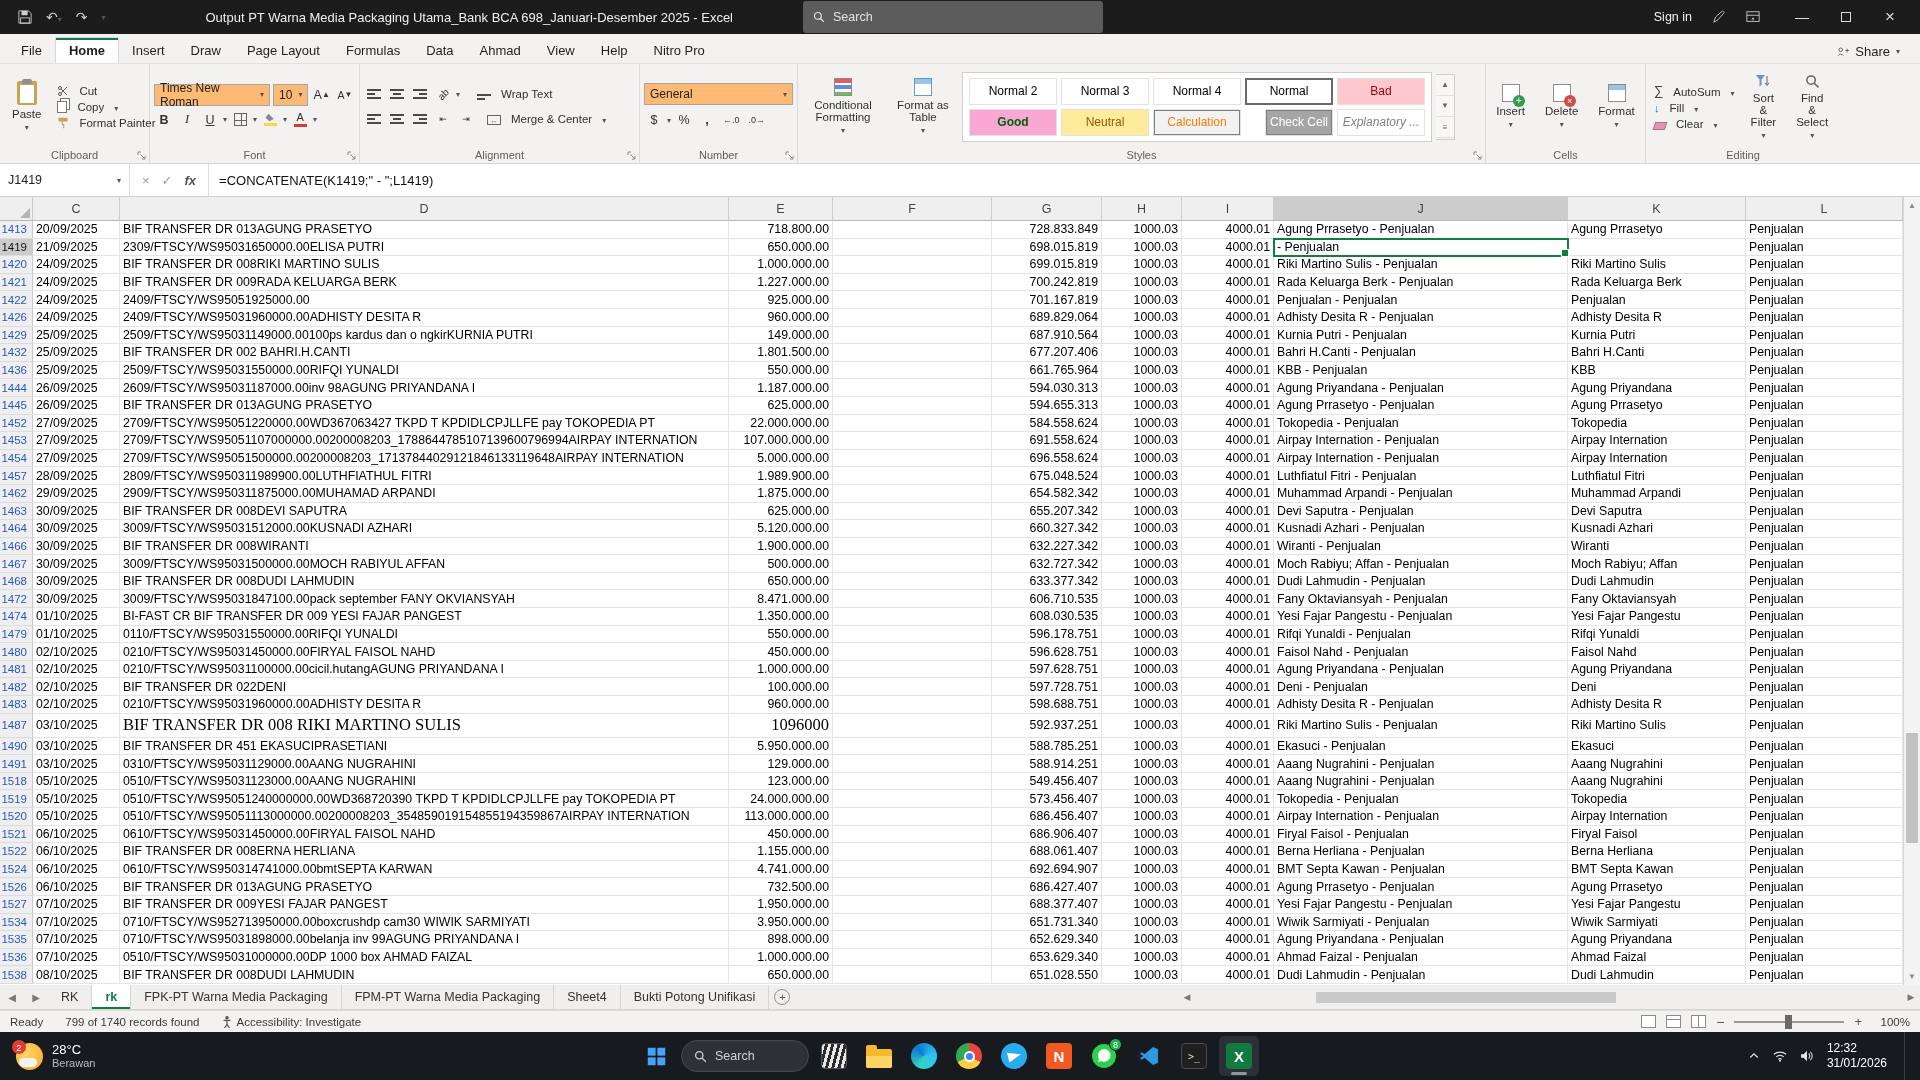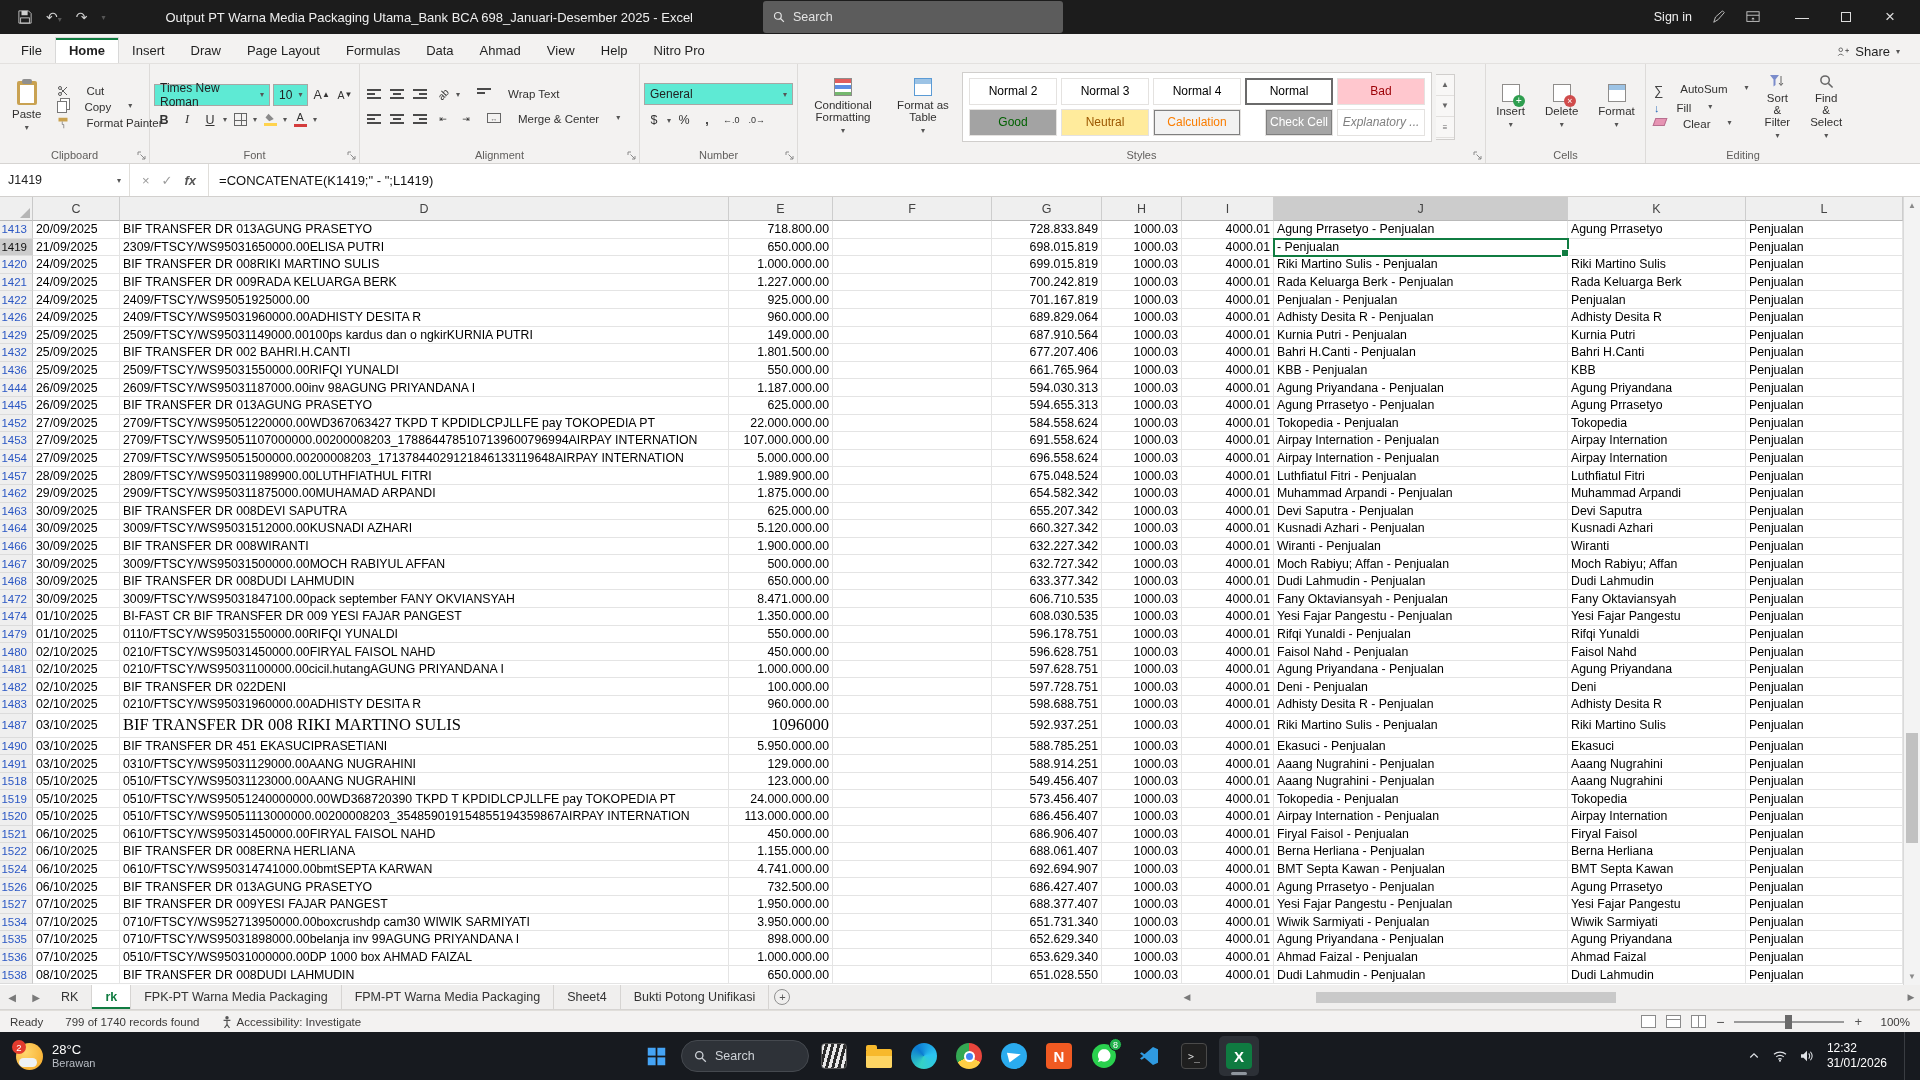--- a/index.html
+++ b/index.html
@@ -3,21 +3,21 @@
 <meta charset="utf-8">
 <style>
 *{margin:0;padding:0;box-sizing:border-box}
 html,body{width:1920px;height:1080px;overflow:hidden;background:#000;font-family:"Liberation Sans",sans-serif}
 #app{width:1920px;height:1080px;display:flex;flex-direction:column;background:#f3f2f1}
 
 
 .titlebar{height:34px;background:#1c1c1c;color:#e8e8e8;display:flex;align-items:center;padding:0 8px;flex:0 0 auto}
 .qat{display:flex;align-items:center;gap:14px;padding:0 10px;font-size:14px;color:#cfcfcf}
 .qat .qi{cursor:default}
-.tb-title{font-size:13px;color:#efefef;margin-left:50px;white-space:nowrap}
+.tb-title{font-size:13px;color:#efefef;margin-left:90px;white-space:nowrap}
 .tb-search{margin-left:70px;width:300px;height:24px;background:#5c5c5c;border-radius:3px;display:flex;align-items:center;gap:8px;padding:0 10px;color:#e3e3e3;font-size:12.5px}
 .tb-right{margin-left:auto;display:flex;align-items:center;gap:20px}
 .signin{font-size:12.5px;color:#f0f0f0}
 .winbtns{display:flex;align-items:center}
 .winbtn{width:44px;height:34px;display:flex;align-items:center;justify-content:center;color:#dcdcdc;font-size:14px}
 .maxico{width:10px;height:10px;border:1px solid #dcdcdc}
 
 
 .rtabs{height:30px;background:#f3f2f1;display:flex;align-items:flex-end;padding:0 8px;border-bottom:1px solid #e3e1df;flex:0 0 auto}
 .rtab{padding:5px 13px;font-size:13px;color:#1f1f1f;white-space:nowrap}
@@ -25,22 +25,22 @@
 .share{margin-left:auto;display:flex;align-items:center;gap:6px;font-size:13px;color:#1f1f1f;padding:4px 12px}
 
 
 .ribbon{height:100px;background:#f3f2f1;display:flex;border-bottom:1px solid #d6d4d2;flex:0 0 auto}
 .rgroup{display:flex;flex-direction:column;border-right:1px solid #dddbd9;padding:3px 4px 0 4px;position:relative}
 .rg-body{flex:1;display:flex;align-items:center;gap:4px}
 .rg-label{height:17px;font-size:11px;color:#605e5c;text-align:center;display:flex;align-items:center;justify-content:center;gap:6px}
 .lnch{position:absolute;right:3px;bottom:3px}
 .bigbtn{display:flex;flex-direction:column;align-items:center;justify-content:center;gap:3px;padding:2px 8px;font-size:11.5px;color:#323130;text-align:center}
 .smallcol{display:flex;flex-direction:column;justify-content:center;gap:2px}
-.smallbtn{display:flex;align-items:flex-start;gap:17px;font-size:11.5px;color:#323130;padding:1px 4px;white-space:nowrap}
-.selbox{border:1px solid #a8a6a4;background:#5eead4;height:22px;display:flex;align-items:center;justify-content:space-between;padding:0 5px;font-size:12px;color:#222}
+.smallbtn{display:flex;align-items:flex-end;gap:10px;font-size:11.5px;color:#323130;padding:1px 4px;white-space:nowrap}
+.selbox{border:1px solid #a8a6a4;background:#fdba74;height:22px;display:flex;align-items:center;justify-content:space-between;padding:0 5px;font-size:12px;color:#222}
 .arr{font-size:8px;color:#555}
 .fontrow{display:flex;gap:3px;align-items:center}
 .fmtbtn{min-width:20px;height:20px;display:flex;align-items:center;justify-content:center;font-size:12.5px;color:#333;padding:0 3px}
 .colorbar{display:flex;flex-direction:column;align-items:center;line-height:1}
 .colorbar i{width:13px;height:3px;margin-top:1px}
 .alico{display:flex;flex-direction:column;width:14px;gap:2px}
 .alico b{height:2px;background:#4a4a4a;display:block}
 .alico.l b:nth-child(2){width:60%}
 .alico.c b:nth-child(2){width:60%;margin:0 auto}
 .alico.r b:nth-child(2){width:60%;margin-left:auto}
@@ -421,21 +421,21 @@
           <span class="icbox ft-ic"></span>
           <span>Format as Table</span>
             <span class="arr">▾</span>
         </div>
         <div class="stylegal">
             <div class="stylecell" style="background: rgb(255, 255, 255); color: rgb(0, 0, 0);">Normal 2</div>
             <div class="stylecell" style="background: rgb(255, 255, 255); color: rgb(0, 0, 0);">Normal 3</div>
             <div class="stylecell" style="background: rgb(255, 255, 255); color: rgb(0, 0, 0);">Normal 4</div>
             <div class="stylecell selcell" style="background: rgb(255, 255, 255); color: rgb(0, 0, 0);">Normal</div>
             <div class="stylecell" style="background: rgb(255, 199, 206); color: rgb(156, 0, 6);">Bad</div>
-            <div class="stylecell" style="background: #a3a3a3; color: rgb(0, 97, 0);">Good</div>
+            <div class="stylecell" style="background: #f9a8d4; color: rgb(0, 97, 0); font-weight: bold;">Good</div>
             <div class="stylecell" style="background: rgb(255, 235, 156); color: rgb(156, 87, 0);">Neutral</div>
             <div class="stylecell bcell" style="background: rgb(242, 242, 242); color: rgb(250, 125, 0);">Calculation</div>
             <div class="stylecell bcell" style="background: rgb(165, 165, 165); color: rgb(255, 255, 255); margin-left: 20px;">Check Cell</div>
             <div class="stylecell" style="background: rgb(255, 255, 255); color: rgb(127, 127, 127); font-style: italic;">Explanatory ...</div>
           </div>
         <div class="galscroll" style="height:66px">
           <span>▲</span>
           <span>▼</span>
           <span>≡</span>
         </div>

